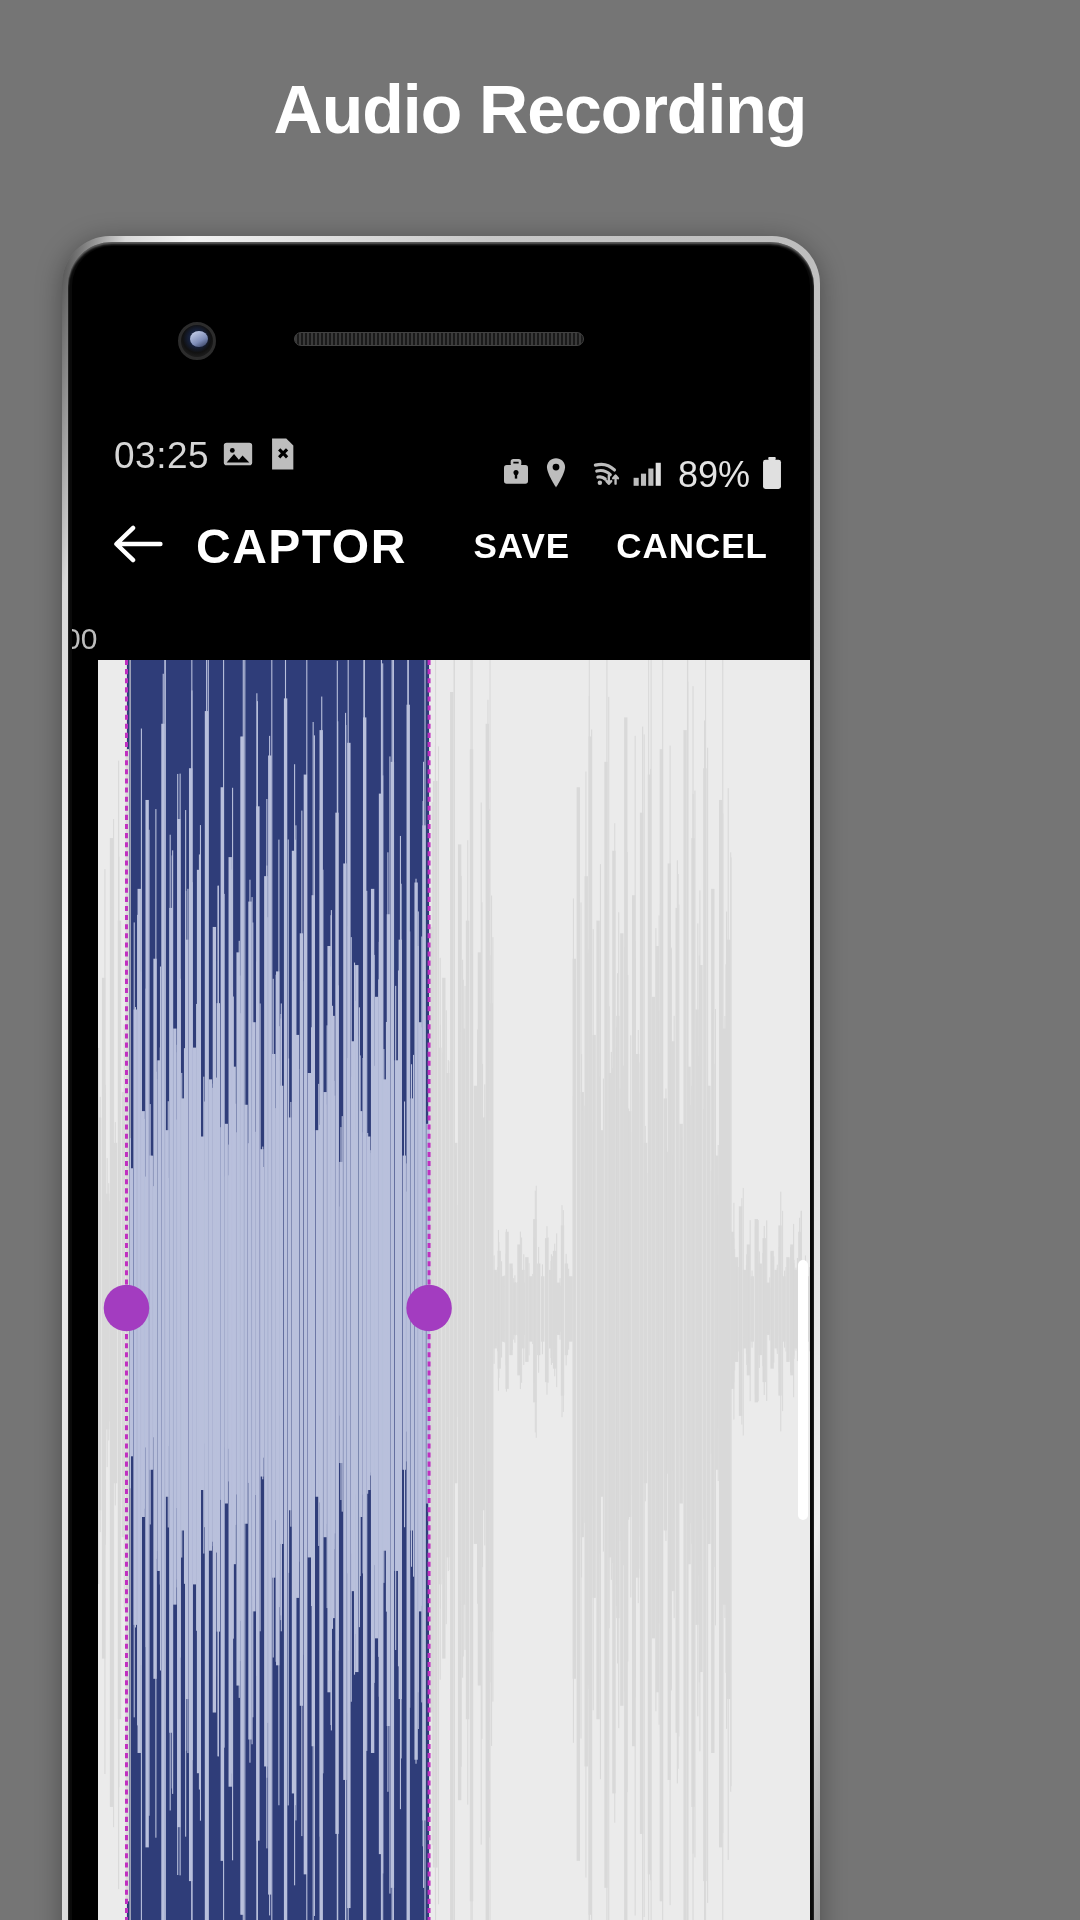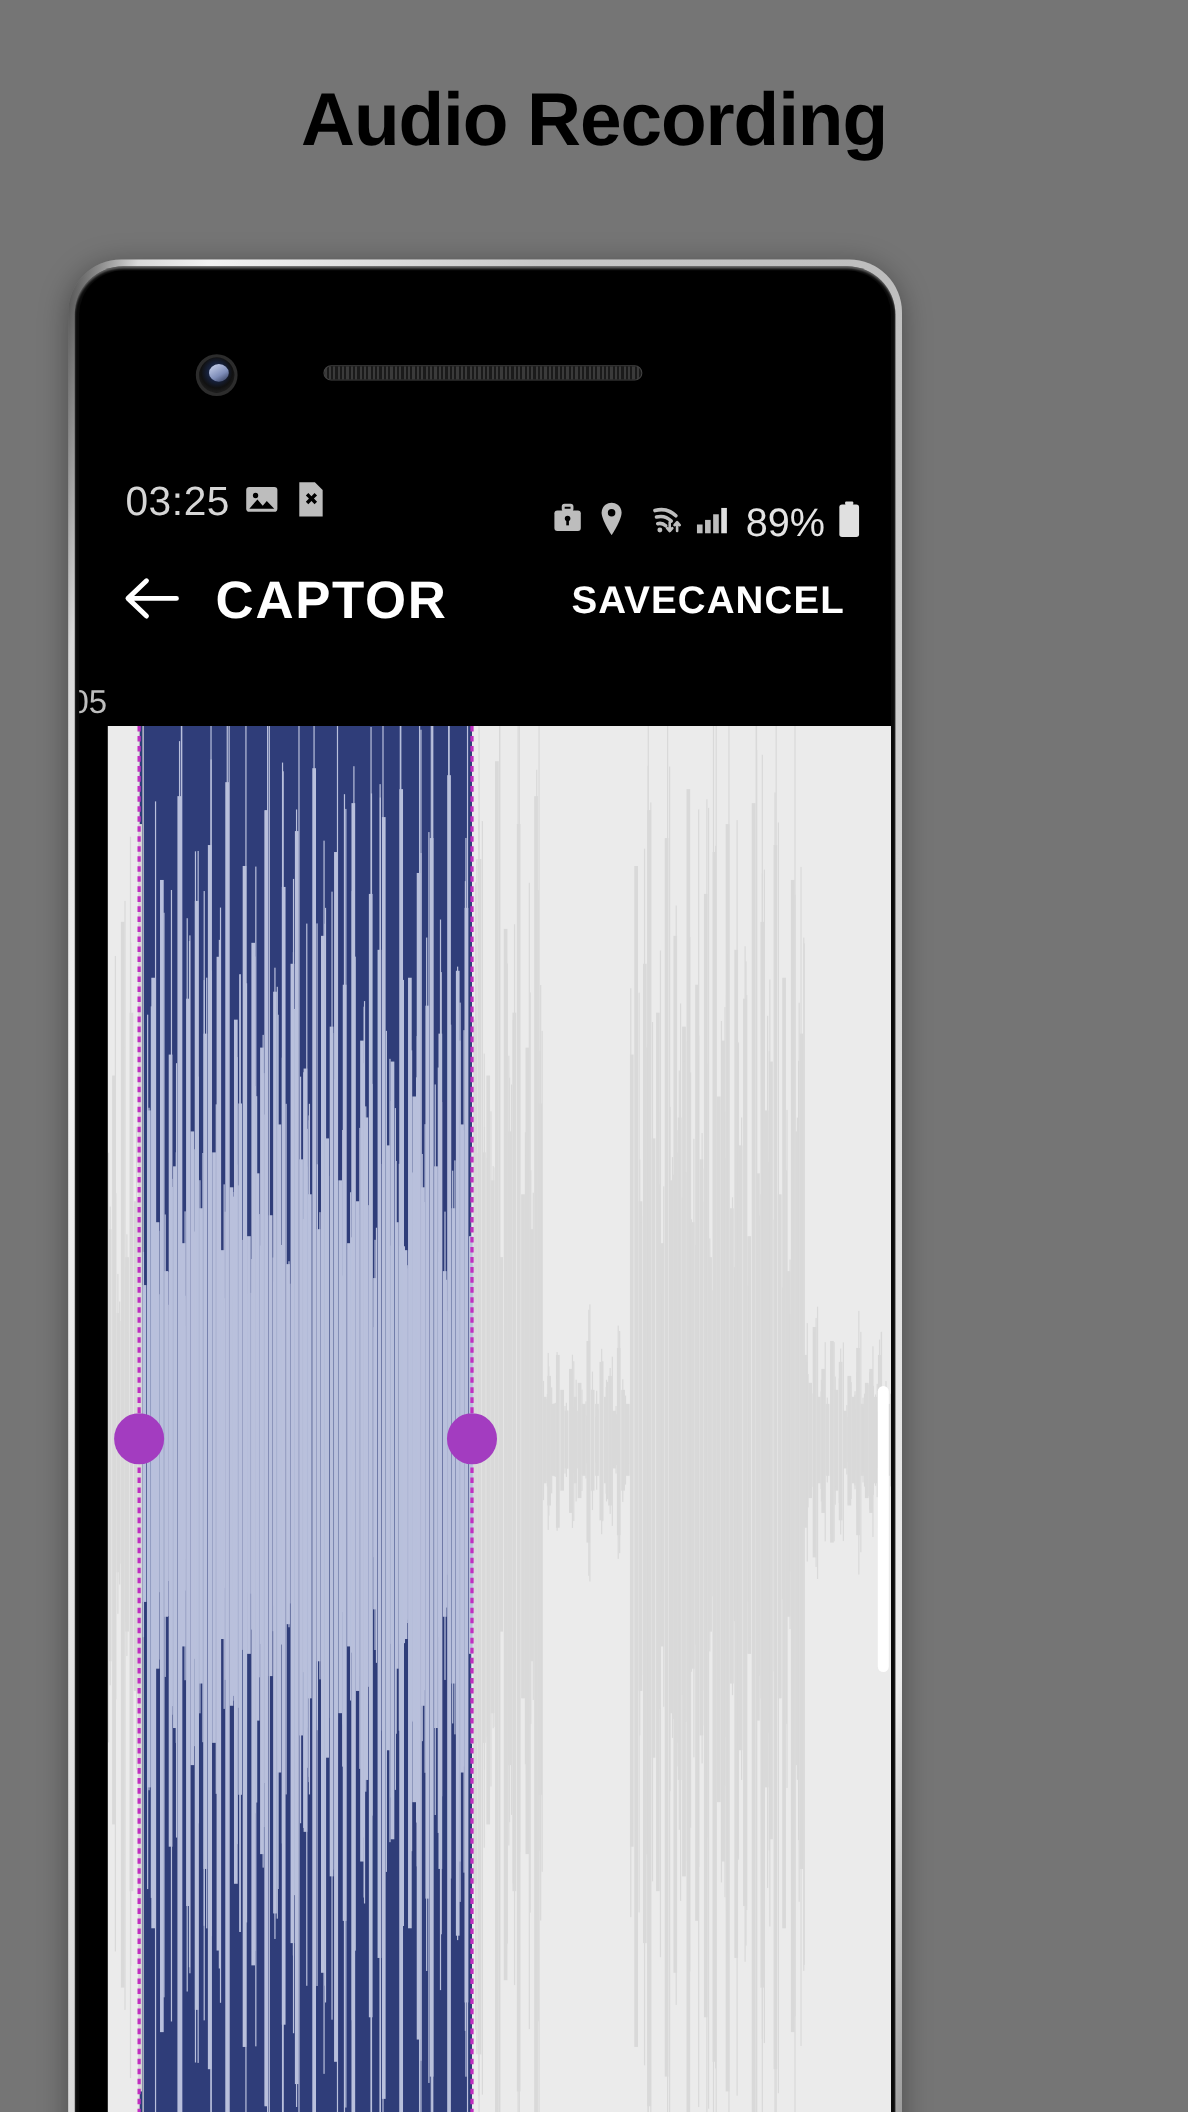--- a/index.html
+++ b/index.html
@@ -9,21 +9,21 @@
     font-family:"Liberation Sans", sans-serif;
     overflow:hidden;
     position:relative;
   }
 
   
   .page-title{
     position:absolute;
     top:72px; left:0; width:1080px;
     text-align:center;
-    color:#000000;
+    color:#ffffff;
     font-size:68px;
     font-weight:bold;
     letter-spacing:-1px;
     line-height:1.1;
   }
 
   
   .phone{
     position:absolute;
     left:62px;
@@ -98,21 +98,21 @@
   
   .actionbar{
     position:absolute; top:252px; left:0; width:100%; height:96px;
     display:flex; align-items:center; padding:0 20px 0 30px;
   }
   .back-btn{ width:72px; height:72px; display:flex; align-items:center; justify-content:center; }
   .ab-title{
     color:#ffffff; font-size:48px; font-weight:bold; letter-spacing:1.5px;
     margin-left:22px;
   }
-  .ab-actions{ margin-left:auto; display:flex; padding-right:22px; }
+  .ab-actions{ margin-left:auto; display:flex; gap:46px; padding-right:22px; }
   .ab-action{ color:#ffffff; font-size:35px; font-weight:bold; letter-spacing:1px; }
 
   
   .ruler{
     position:absolute; top:360px; left:0; width:100%; height:52px;
     color:#bdbdbd; font-size:30px;
   }
   .ruler-label{ position:absolute; left:-8px; bottom:2px; }
 
   
@@ -216,21 +216,21 @@
           </span>
         </div>
         <div class="ab-title">CAPTOR</div>
         <div class="ab-actions">
           <div class="ab-action">SAVE</div>
           <div class="ab-action">CANCEL</div>
         </div>
       </div>
 
       <div class="ruler">
-        <span class="ruler-label">05</span>
+        <span class="ruler-label">00</span>
       </div>
 
       <div class="wave-wrap">
         <svg class="wave-svg" id="wave-svg" viewBox="0 0 720 1320" preserveAspectRatio="none">
             <rect x="0" y="0" width="720" height="1320" fill="#ebebeb"></rect>
             <rect x="28.8" y="0" width="306" height="1320" fill="#2f3d79"></rect>
             <rect x="0" y="451.98119999999994" width="3.4" height="388.08" fill="#d9d9d9"></rect>
             <rect x="0.8939467277377844" y="468.39893616091297" width="1.1" height="354.22899760636494" fill="#d9d9d9"></rect>
             <rect x="0.12479161471128464" y="383.28437189628437" width="1.1" height="529.7229445437436" fill="#d9d9d9"></rect>
             <rect x="1.6438164506107569" y="431.64847774157226" width="1.1" height="430.0031386771705" fill="#d9d9d9"></rect>

